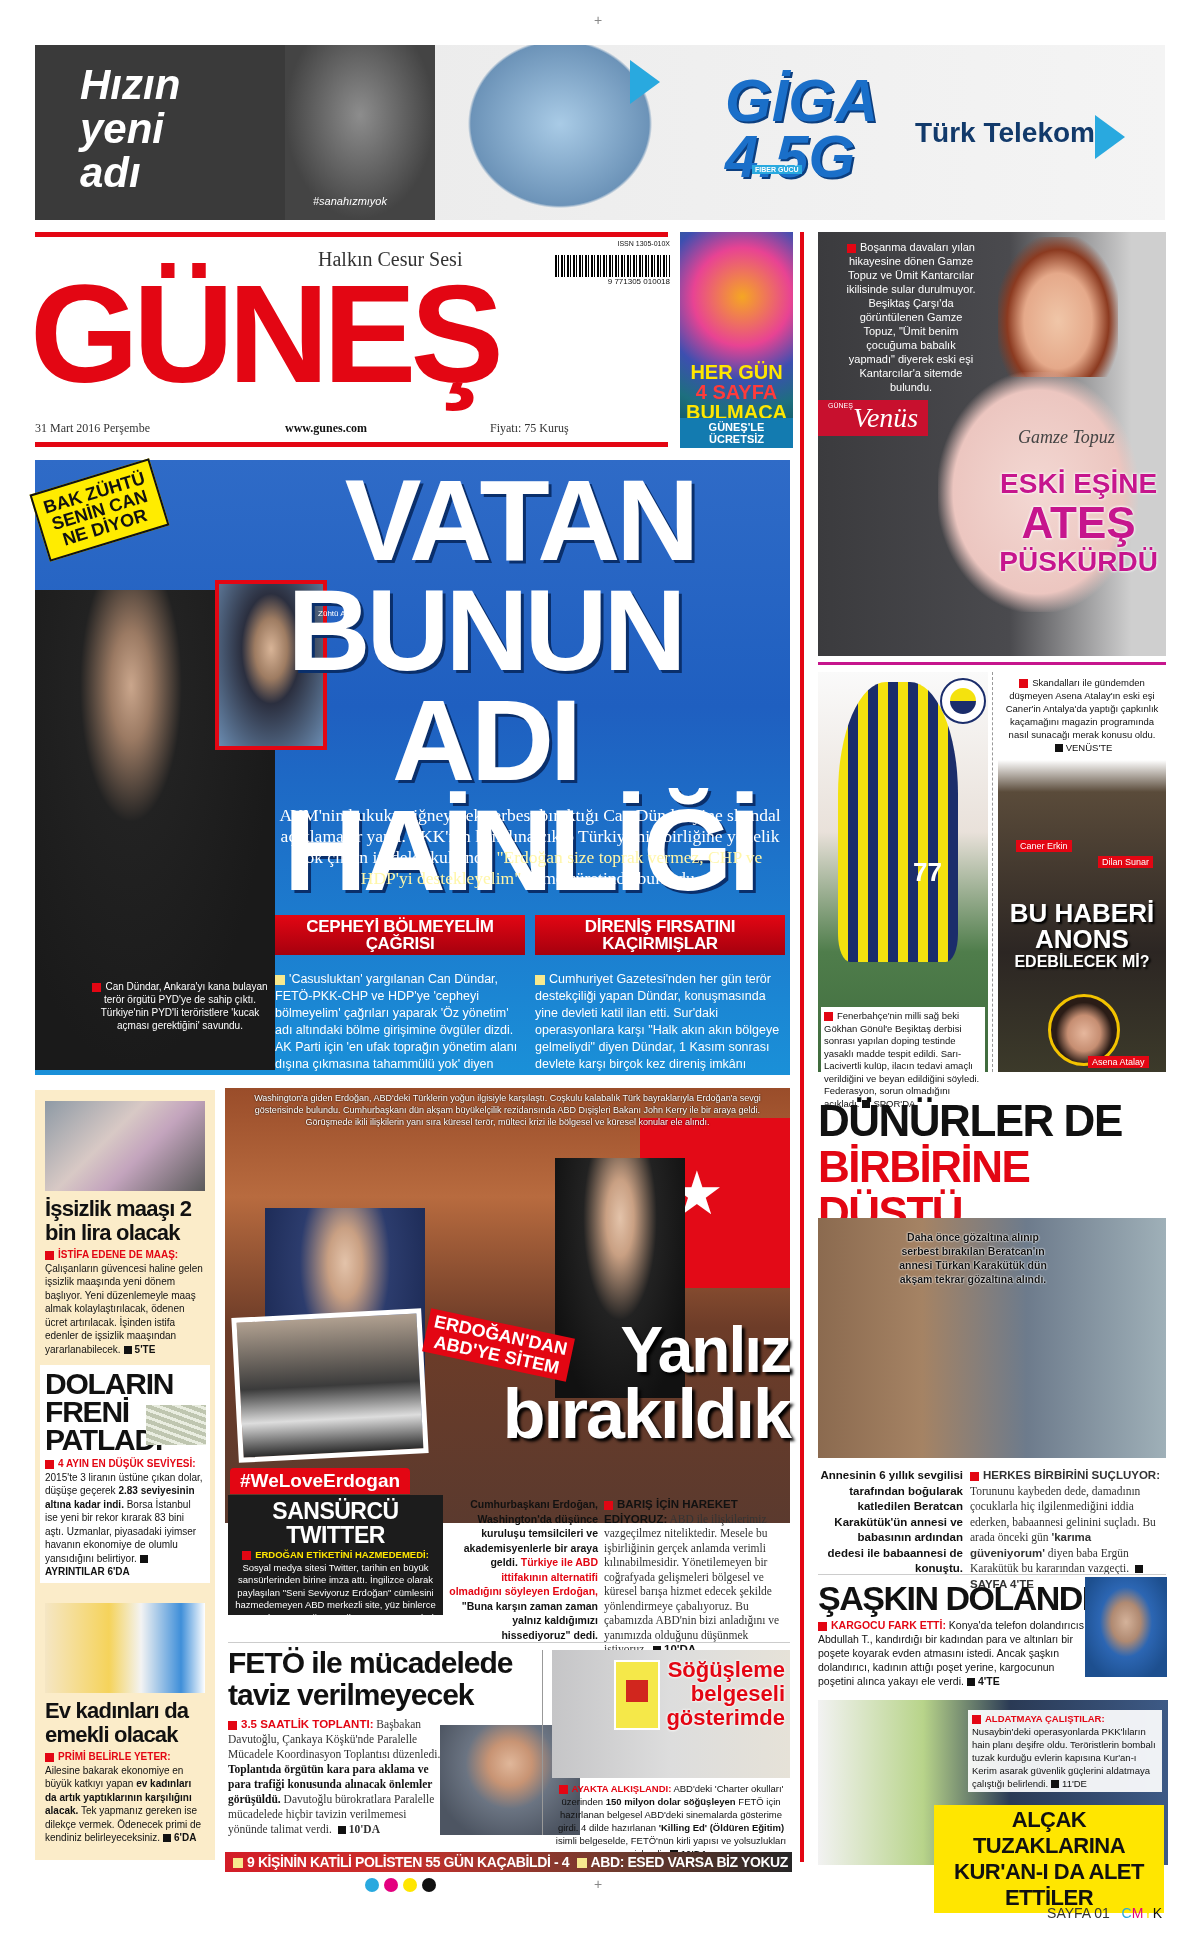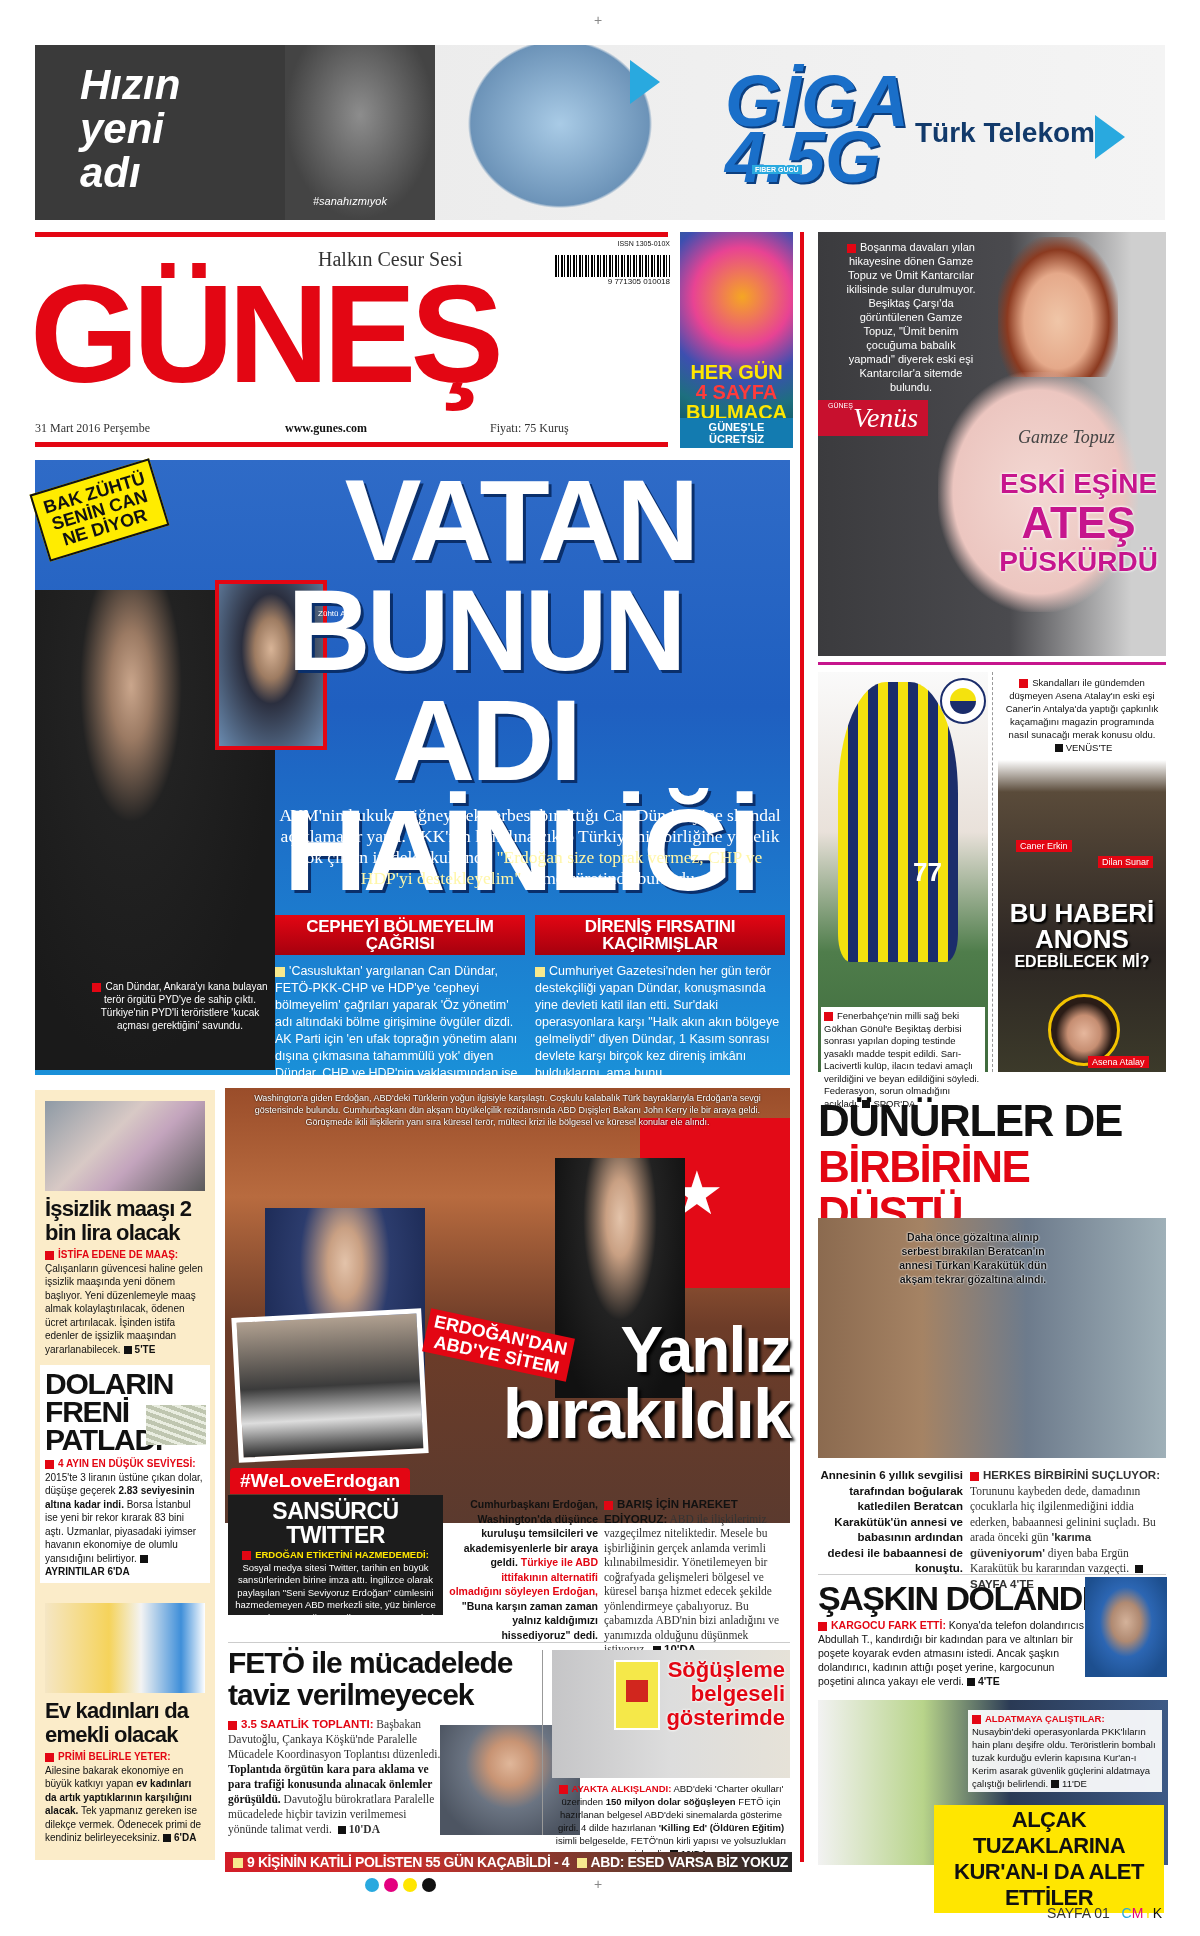--- a/index.html
+++ b/index.html
@@ -7,21 +7,21 @@
 .abs{position:absolute}
 .serif{font-family:"Liberation Serif",serif}
 .sq{display:inline-block;width:9px;height:9px;background:#e30613;margin-right:4px;vertical-align:middle}
 .sqk{display:inline-block;width:8px;height:8px;background:#111;margin:0 3px;vertical-align:middle}
 .sqy{display:inline-block;width:10px;height:10px;background:#f7e98e;margin-right:4px;vertical-align:middle}
 .red{color:#e30613}
 
 #ad{left:35px;top:45px;width:1130px;height:175px;background:linear-gradient(90deg,#3a3a3a 0,#3a3a3a 34%,#ececec 34%,#f4f4f4 100%);overflow:hidden}
 #ad .slogan{left:45px;top:18px;color:#fff;font-size:42px;font-weight:bold;font-style:italic;line-height:44px}
 #ad .hashtag{left:278px;top:150px;color:#fff;font-size:11px;font-style:italic}
-#ad .giga{left:690px;top:28px;color:#1a6fc9;font-size:72px;font-weight:bold;font-style:italic;line-height:56px;text-shadow:2px 2px 0 #0c3f80}
+#ad .giga{left:690px;top:28px;color:#1a6fc9;font-size:60px;font-weight:bold;font-style:italic;line-height:56px;text-shadow:2px 2px 0 #0c3f80}
 #ad .tt{left:880px;top:72px;color:#123a6b;font-size:28px;font-weight:bold}
 #ad .tri{width:0;height:0;border-top:22px solid transparent;border-bottom:22px solid transparent;border-left:30px solid #29a9df}
 #ad .player1{left:250px;top:0;width:150px;height:175px;background:radial-gradient(ellipse at 50% 40%,#8d8d8d,#444 70%)}
 #ad .player2{left:420px;top:0;width:210px;height:175px;background:radial-gradient(ellipse at 50% 45%,#a9cbe6,#6c93b8 60%,transparent 62%)}
 
 .redline{background:#e30613;height:5px}
 #logo{left:30px;top:244px;font-size:140px;font-weight:bold;color:#e30613;letter-spacing:-6px;line-height:180px}
 #slogan{left:318px;top:248px;font-size:20px;color:#333}
 #barcode{left:555px;top:240px;width:115px;height:42px}
 #barcode .bars{height:22px;margin-top:8px;background:repeating-linear-gradient(90deg,#000 0,#000 2px,#fff 2px,#fff 3px,#000 3px,#000 4px,#fff 4px,#fff 6px)}
@@ -47,21 +47,21 @@
 #lead{left:35px;top:460px;width:755px;height:615px;background:linear-gradient(180deg,#2f6bc7 0,#1f5fc0 40%,#1a90d8 100%)}
 #lead .badge{left:2px;top:15px;background:#ffec00;color:#111;font-weight:bold;font-size:18px;line-height:18px;padding:6px 8px;transform:rotate(-17deg);text-align:center;border:2px solid #111}
 #lead .hl{left:150px;top:5px;width:600px;color:#fff;font-weight:bold;font-size:115px;line-height:110px;text-align:center;letter-spacing:-4px;text-shadow:3px 3px 0 #0a2f6b}
 #lead .man{left:0;top:130px;width:240px;height:480px;background:radial-gradient(ellipse at 40% 20%,#caa68c 0,#9b7a63 10%,#222 25%,#1a1a1a 70%)}
 #lead .inset{left:180px;top:120px;width:112px;height:170px;border:4px solid #e30613;background:radial-gradient(ellipse at 50% 40%,#d8b497 0,#9e7c62 22%,#2b2f3f 40%,#6a8bb0 100%)}
 #lead .inset .lbl{position:absolute;right:-40px;top:25px;color:#fff;font-size:8px;text-align:center}
 #lead .cap{left:55px;top:520px;width:180px;color:#fff;font-size:10px;line-height:13px;text-align:center}
 #lead .intro{left:240px;top:345px;width:510px;color:#fff;font-family:"Liberation Serif",serif;font-weight:normal;font-size:17.5px;line-height:21px;text-align:center}
 #lead .intro .y{color:#fff6a8}
 #lead .col{top:455px;width:250px;color:#fff;font-size:12.5px;line-height:17px}
-#lead .col .sub{background:linear-gradient(180deg,#e30613,#a5000e);color:#fff;font-weight:bold;font-size:17px;text-align:center;padding:3px 0;margin-bottom:8px;letter-spacing:-0.3px}
+#lead .col .sub{background:linear-gradient(180deg,#e30613,#a5000e);color:#fff;font-weight:bold;font-size:17px;text-align:center;padding:3px 0;margin-bottom:16px;letter-spacing:-0.3px}
 
 #gonul{left:818px;top:672px;width:170px;height:400px;background:linear-gradient(180deg,#fafafa 0,#e9e1da 40%,#4f7d4b 70%,#3f6b3d 100%)}
 #gonul .player{left:20px;top:10px;width:120px;height:280px;background:repeating-linear-gradient(90deg,#f4e20e 0,#f4e20e 10px,#1b2d6b 10px,#1b2d6b 20px);border-radius:40% 40% 10% 10%}
 #gonul .hl{left:4px;top:228px;width:165px;text-align:center;color:#ffe600;font-weight:bold;font-size:32px;line-height:32px;text-shadow:2px 2px 0 #000}
 #gonul .txt{left:3px;top:335px;width:164px;background:#fff;color:#111;font-size:9.5px;line-height:12.5px;text-align:left;padding:3px}
 #fb{left:940px;top:678px;width:46px;height:46px;border-radius:50%;background:#fff;border:2px solid #1b2d6b}
 #fb .in{position:absolute;left:8px;top:8px;width:26px;height:26px;border-radius:50%;background:linear-gradient(180deg,#f4e20e 50%,#1b2d6b 50%)}
 #asena{left:998px;top:672px;width:168px;height:400px;background:linear-gradient(180deg,#fff 0,#fff 22%,#5a4b3a 30%,#2c2623 70%,#3c3a2a 100%)}
 #asena .txt{left:4px;top:4px;width:160px;font-size:9.5px;line-height:13px;text-align:center;color:#111}
 #asena .tag{background:#e30613;color:#fff;font-size:9px;padding:1px 4px}

